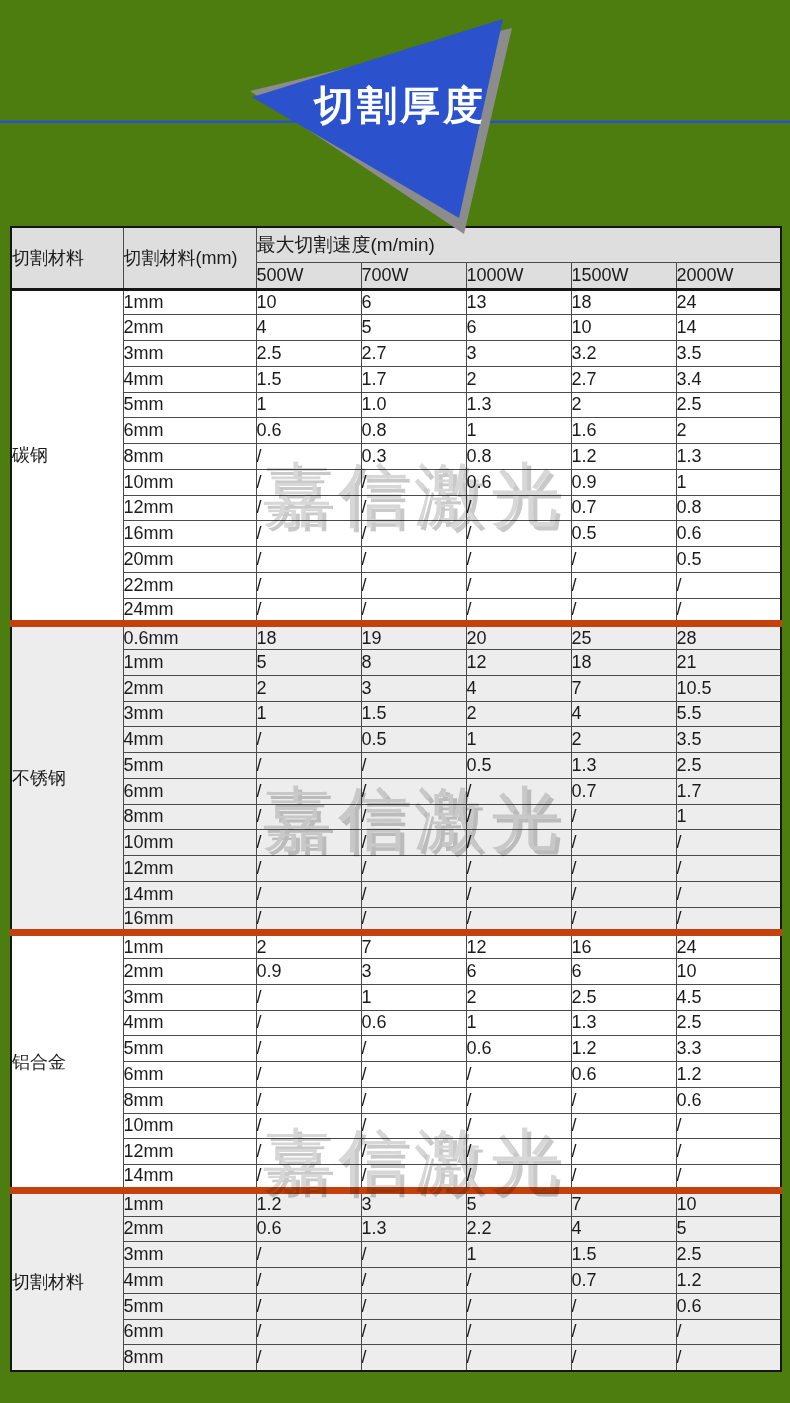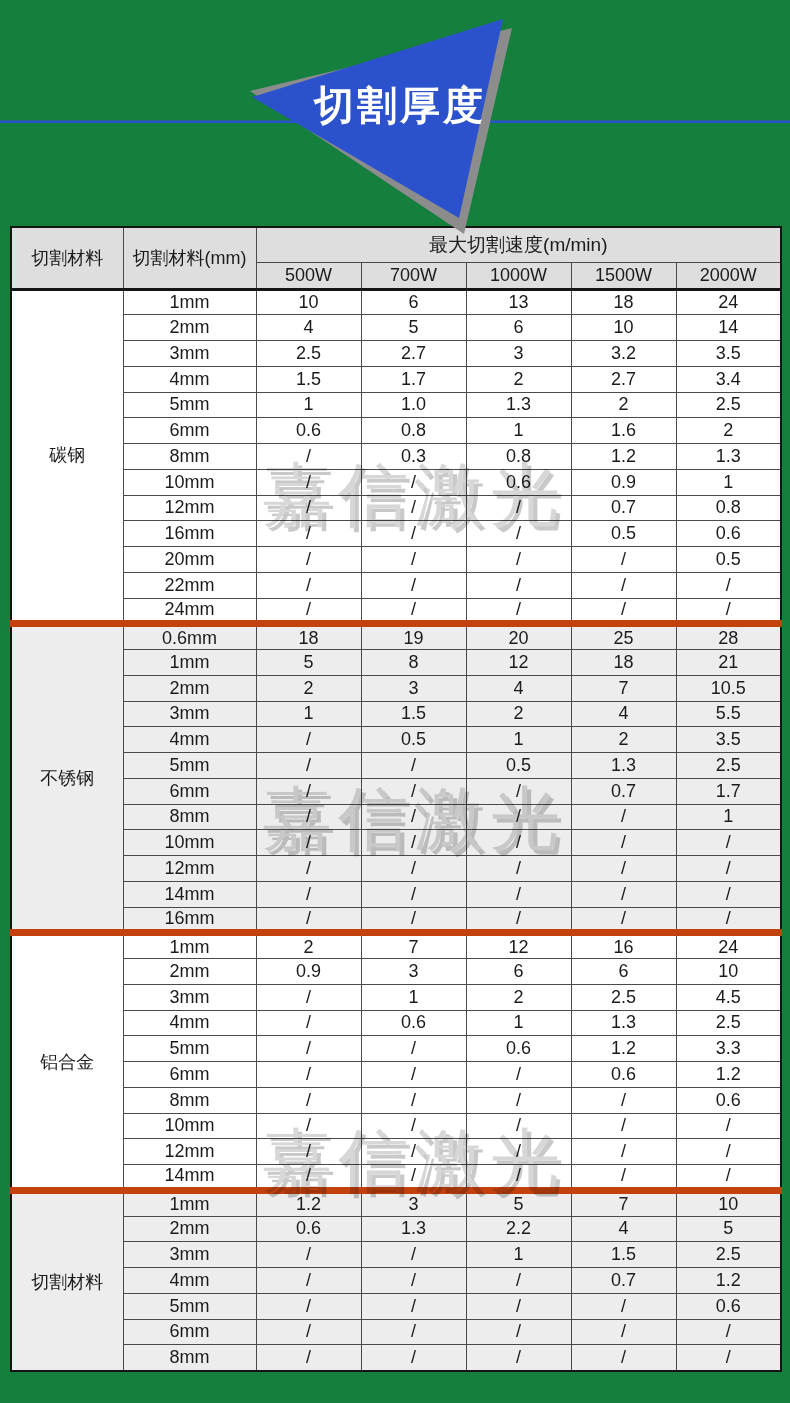--- a/index.html
+++ b/index.html
@@ -1,26 +1,26 @@
 <!DOCTYPE html>
 <html><head>
 <meta charset="utf-8">
 <style>
   * { margin:0; padding:0; box-sizing:border-box; }
   body { background:#fff; font-family:"Liberation Sans", sans-serif; }
-  .page { position:relative; width:790px; height:1403px; background:#15803d; overflow:hidden; }
+  .page { position:relative; width:790px; height:1403px; background:#4d7c0f; overflow:hidden; }
 
   
   .banner-svg { position:absolute; top:0; left:0; z-index:4; pointer-events:none; }
 
   
   .table-wrap { position:absolute; top:226px; left:10px; z-index:1; }
   table.spec {
     border-collapse:collapse; table-layout:fixed; width:770px;
-    font-size:18px; color:#1b1b1b; text-align:center;
+    font-size:18px; color:#1b1b1b; text-align:left;
   }
   table.spec { border:2.5px solid #151515; }
   table.spec th, table.spec td { border:1.5px solid #4a4a4a; padding:0; overflow:hidden; white-space:nowrap; }
   thead th { background:#dedede; font-weight:normal; }
   thead tr:first-child { height:35px; }
   thead tr:last-child { height:27px;padding-left:10px; }
   thead tr:last-child th { border-bottom:3px solid #151515; }
   thead th[rowspan] { border-bottom:3px solid #151515; font-size:18px; }
   .speed-h { font-size:19px; }
   tbody tr { height:25.76px; }

